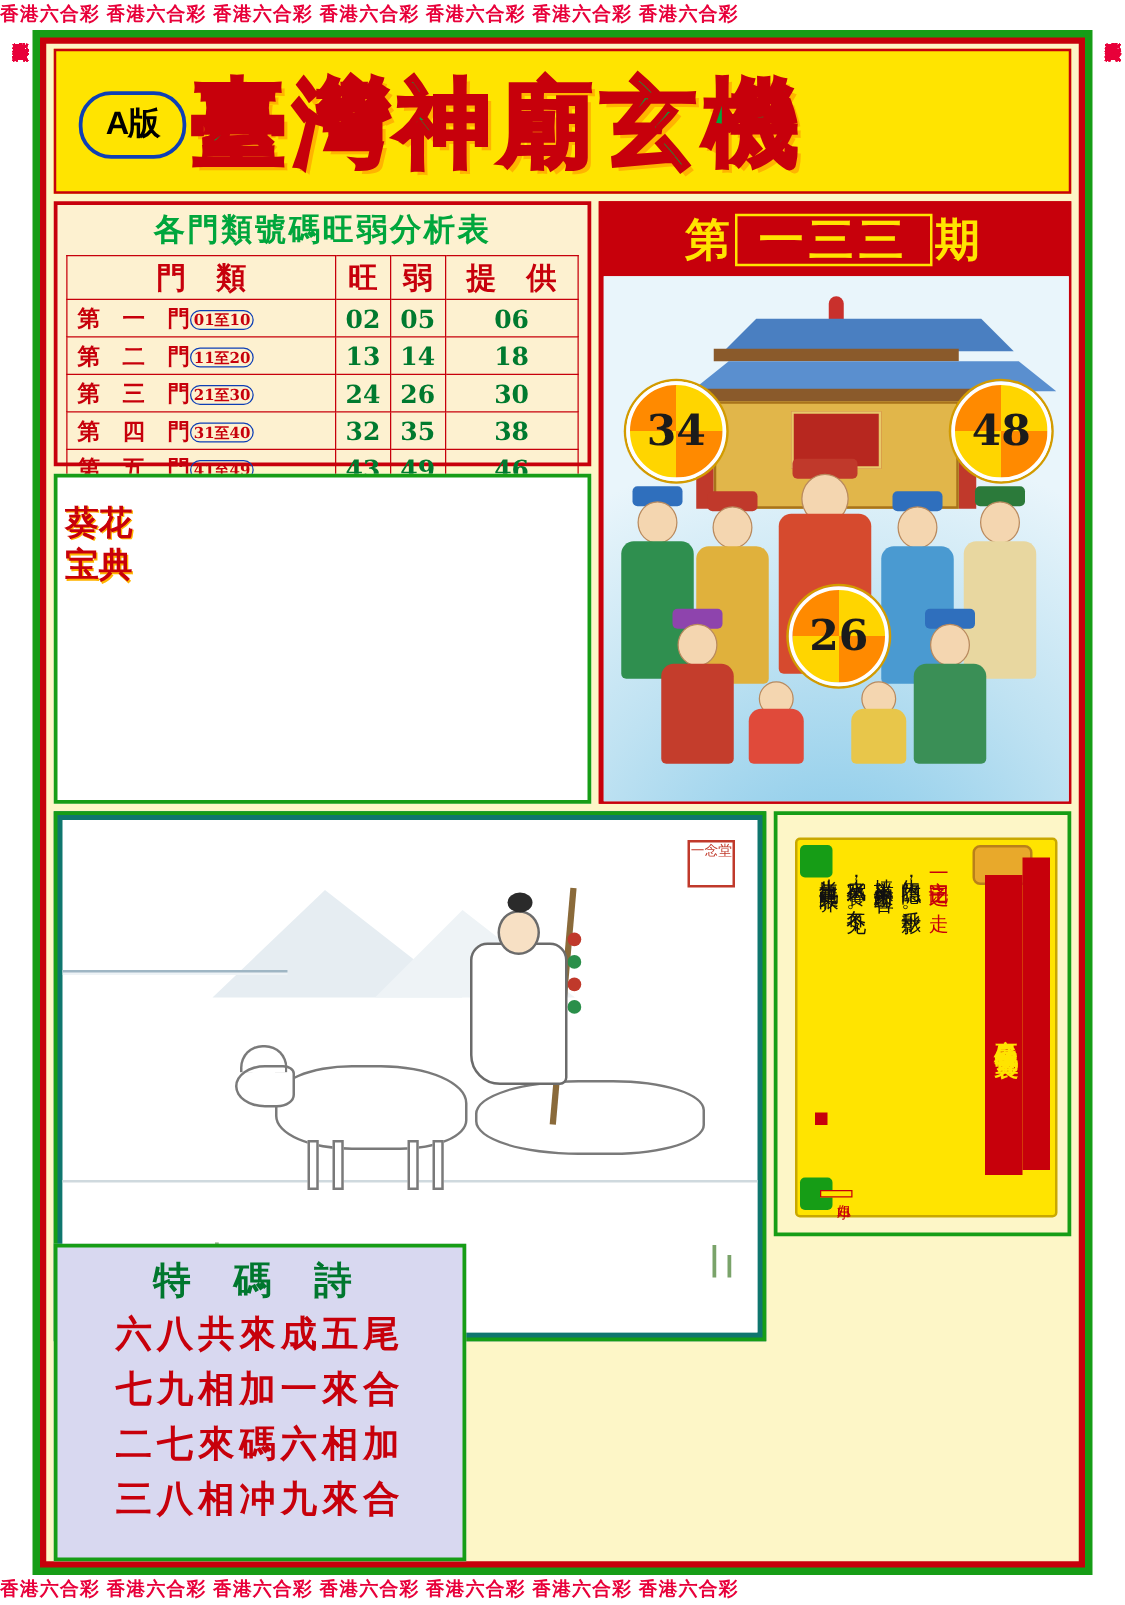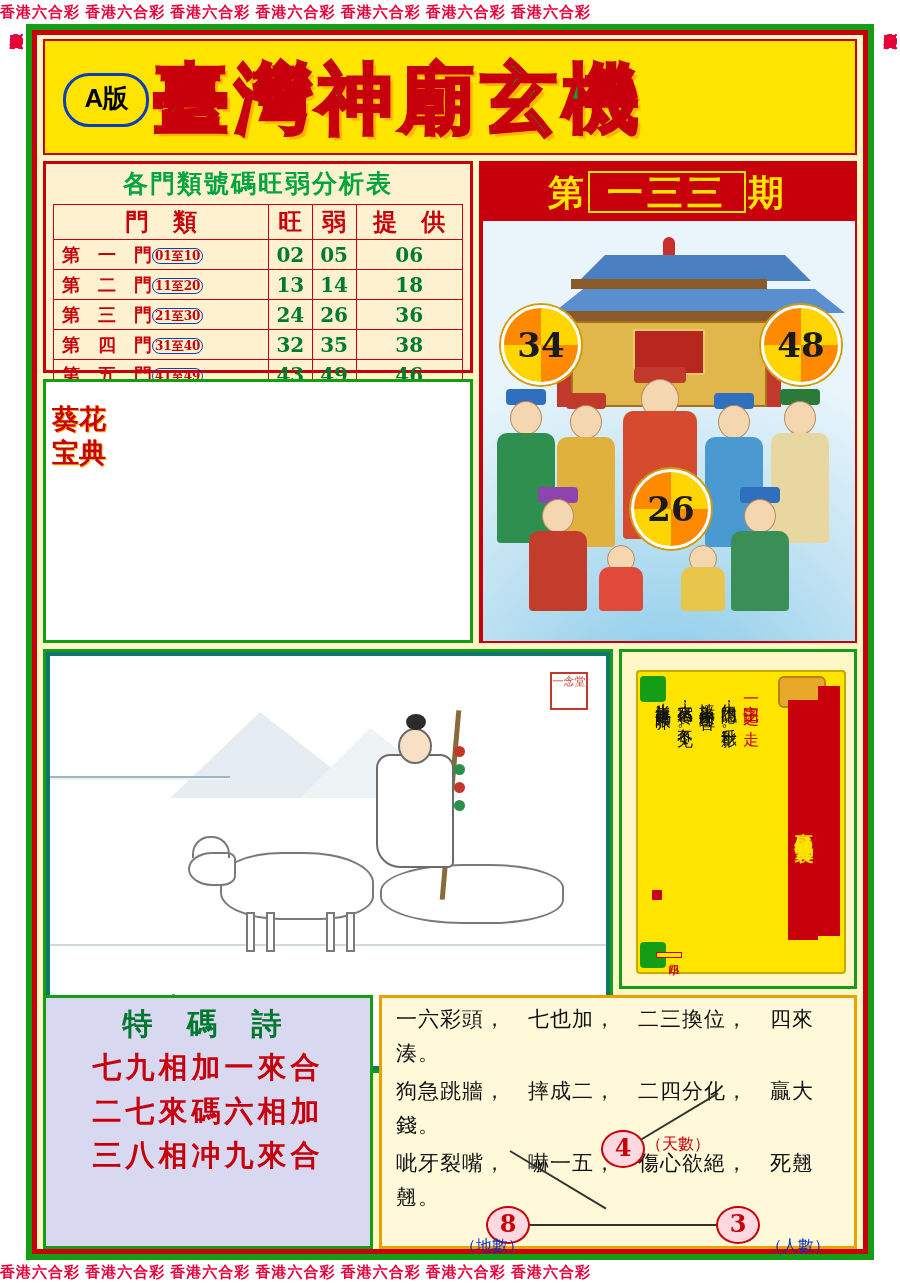--- a/index.html
+++ b/index.html
@@ -470,21 +470,21 @@
           <tr>
             <td class="lbl"><span>第　二　門</span><span class="rngbox">11至20</span></td>
             <td class="val">13</td>
             <td class="val">14</td>
             <td class="val">18</td>
           </tr>
           <tr>
             <td class="lbl"><span>第　三　門</span><span class="rngbox">21至30</span></td>
             <td class="val">24</td>
             <td class="val">26</td>
-            <td class="val">36</td>
+            <td class="val">30</td>
           </tr>
           <tr>
             <td class="lbl"><span>第　四　門</span><span class="rngbox">31至40</span></td>
             <td class="val">32</td>
             <td class="val">35</td>
             <td class="val">38</td>
           </tr>
           <tr>
             <td class="lbl"><span>第　五　門</span><span class="rngbox">41至49</span></td>
             <td class="val">43</td>
@@ -617,38 +617,23 @@
           <div class="vtext vt3">墙头半出粉红杏。</div>
           <div class="vtext vt4">水宿风餐，冬不见。</div>
           <div class="vtext" style="right:170px;">生肖走码开眼界。</div>
           <div class="lady-sq"></div>
           <div class="lady">白小姐</div>
         </div>
       </div>
 
       <div class="poemcard">
         <div class="poem-title">特 碼 詩</div>
+        <div class="poem-line">六八共來成五尾</div>
         <div class="poem-line">七九相加一來合</div>
         <div class="poem-line">二七來碼六相加</div>
         <div class="poem-line">三八相冲九來合</div>
       </div>
 
-      <div class="rhymecard">
-        <div class="rhyme-line">一六彩頭，　七也加，　二三換位，　四來湊。</div>
-        <div class="rhyme-line">狗急跳牆，　摔成二，　二四分化，　贏大錢。</div>
-        <div class="rhyme-line">呲牙裂嘴，　嚇一五，　傷心欲絕，　死翹翹。</div>
-        <div class="triangle-area">
-          <div class="leg1"></div>
-          <div class="leg2"></div>
-          <div class="leg3"></div>
-          <div class="node node-top">4</div>
-          <div class="node node-left">8</div>
-          <div class="node node-right">3</div>
-          <div class="nlabel lbl-top">（天數）</div>
-          <div class="nlabel lbl-left">（地數）</div>
-          <div class="nlabel lbl-right">（人數）</div>
-        </div>
-      </div>
 
     </div>
    </div>
   </div>
 </div>
 
 </body></html>

